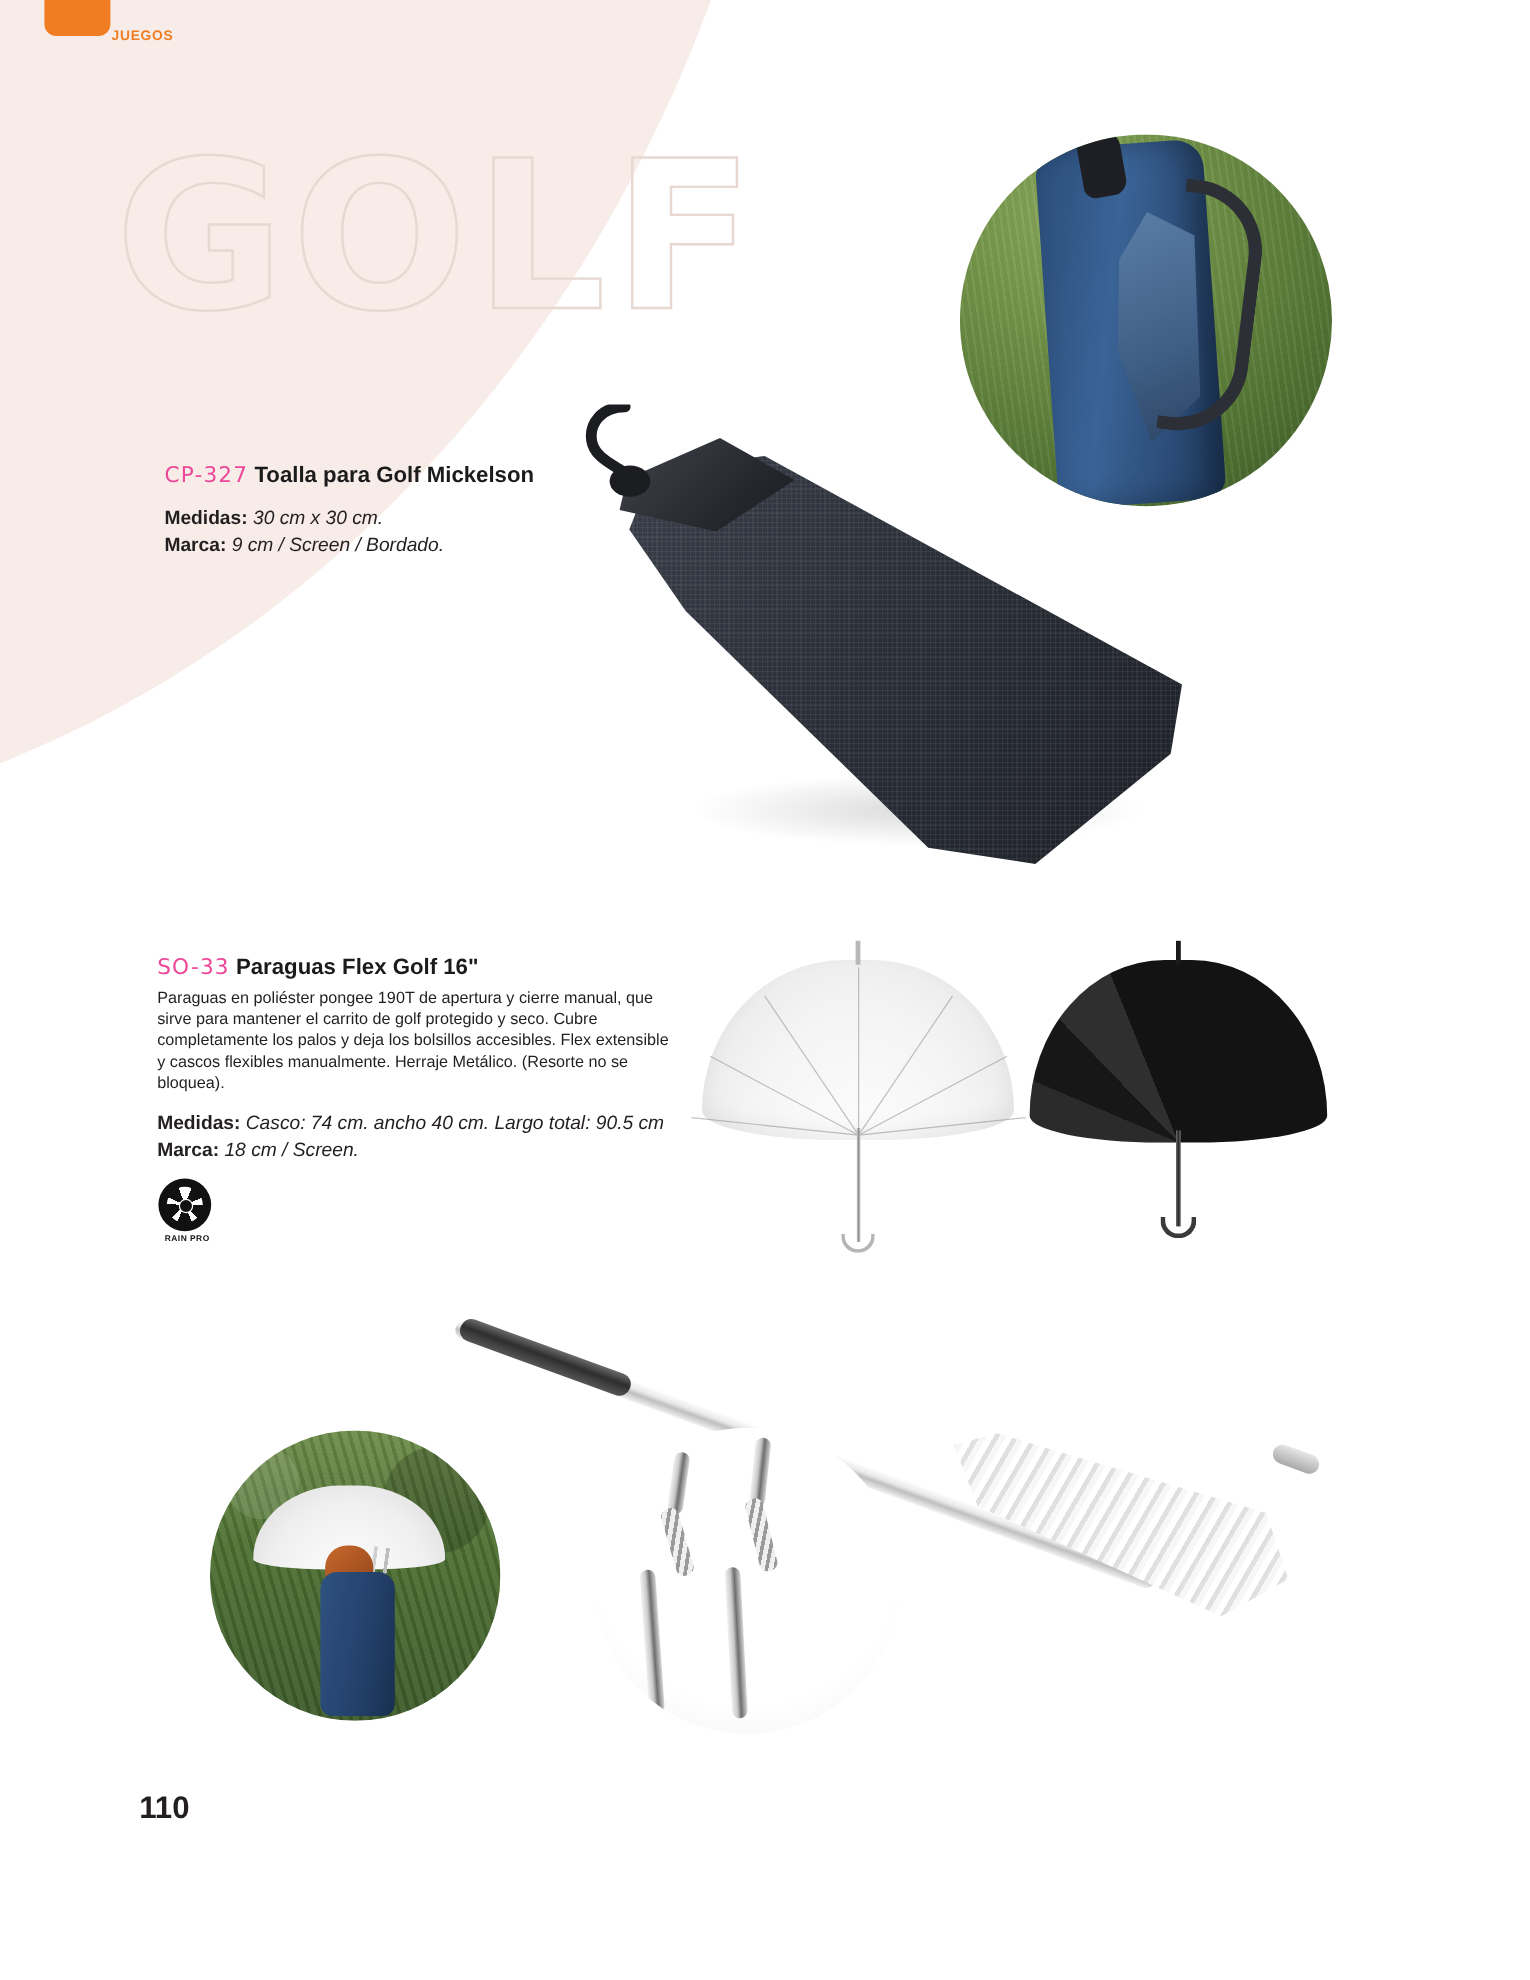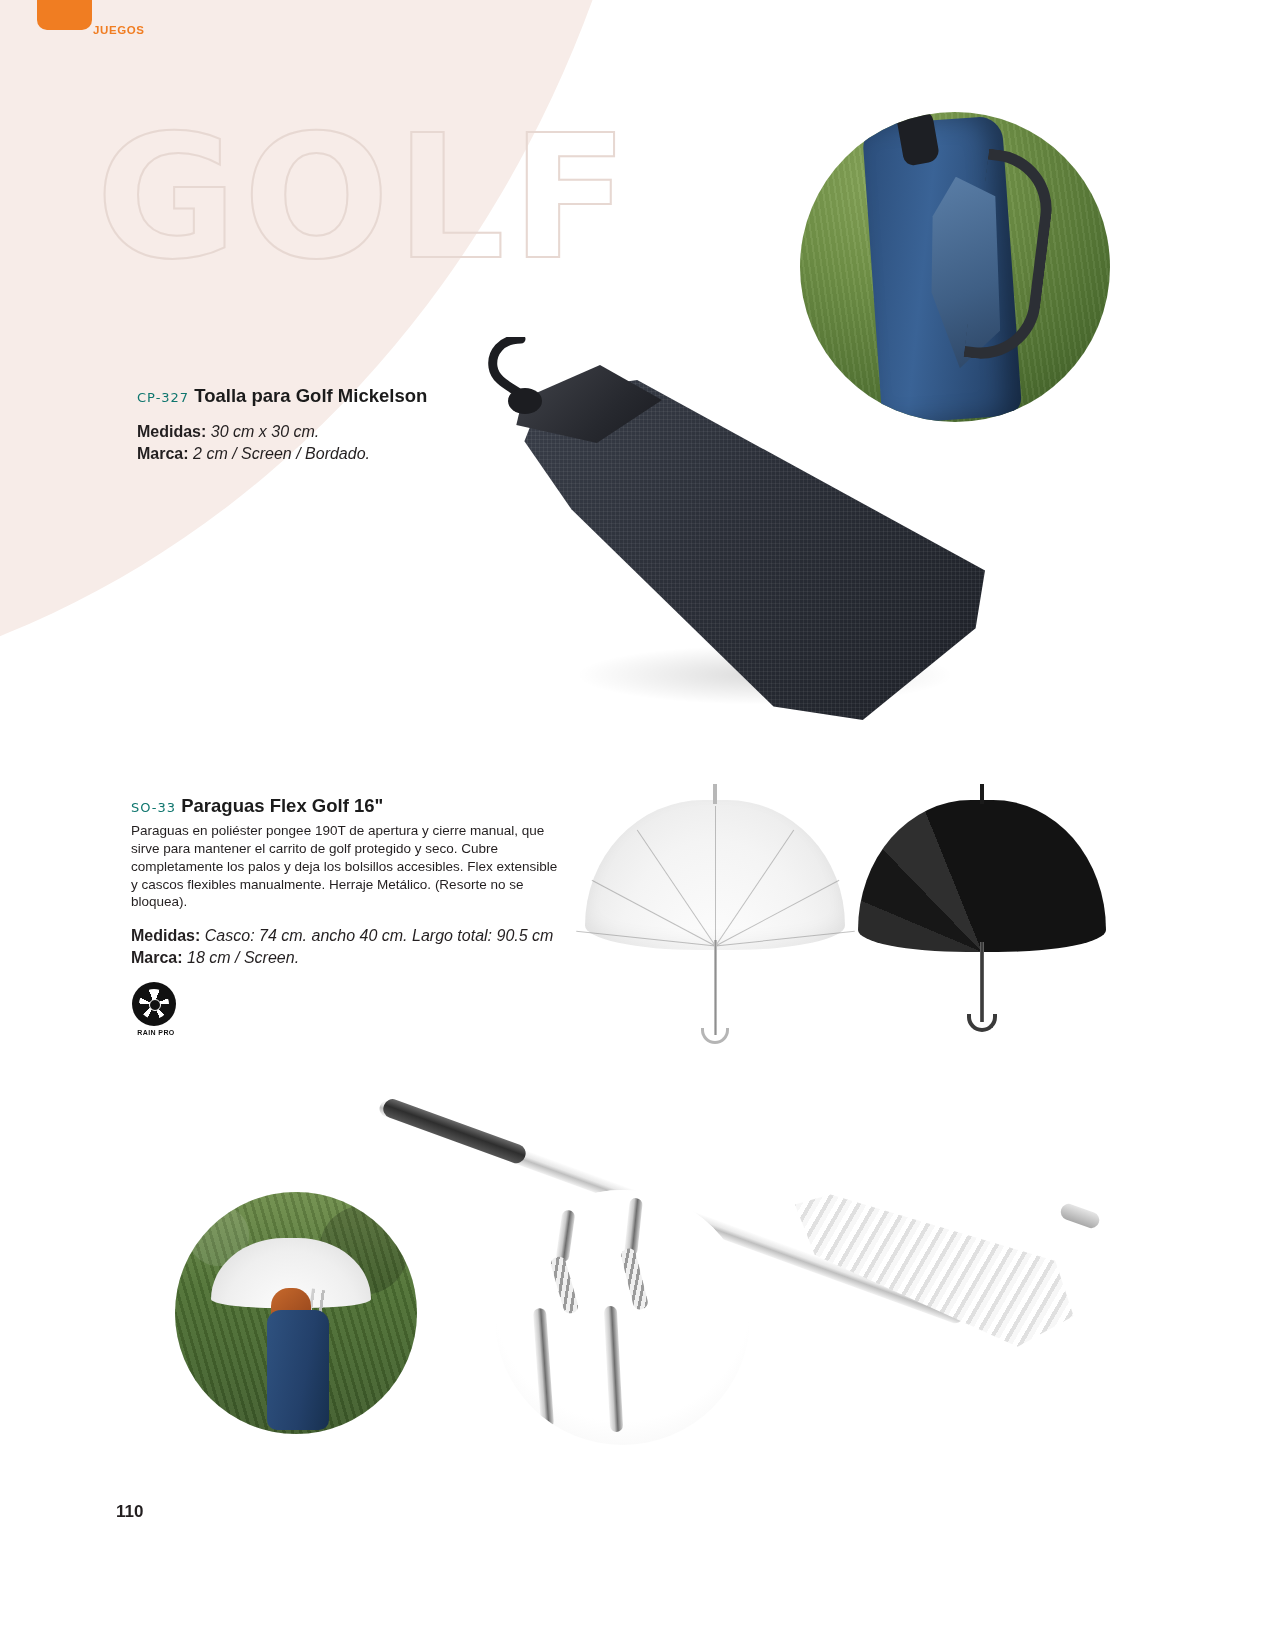--- a/index.html
+++ b/index.html
@@ -58,25 +58,25 @@
     user-select: none;
   }
 
   
   .prod-title {
     font-size: 18.5px;
     line-height: 1.2;
     color: #1b1b1b;
   }
   .prod-title .code {
-    color: #0f766e;
+    color: #ec4899;
     font-weight: normal;
     letter-spacing: 1px;
     font-family: "DejaVu Sans", sans-serif;
-    font-size: 13px;
+    font-size: 18px;
   }
   .prod-title .name { font-weight: bold; margin-top: 40px; }
   .prod-desc {
     font-size: 13.5px;
     line-height: 1.32;
     color: #231f20;
     margin-top: 5px;
   }
   .prod-specs {
     font-size: 16px;
@@ -366,21 +366,21 @@
     position: absolute;
     width: 15px;
     background: repeating-linear-gradient(115deg, #9a9a9a 0 3px, #efefef 3px 7px);
     border-radius: 7px;
   }
 
   
   .page-number {
     position: absolute;
     left: 116px; bottom: 128px;
-    font-size: 17px;
+    font-size: 26px;
     font-weight: bold;
     color: #231f20;
   }
 </style>
 </head>
 <body>
 
 <div class="blob-inner"></div>
 
 <div class="tab-orange"></div>
@@ -401,21 +401,21 @@
     <span class="code">CP-327</span>
     <span class="name">Toalla para Golf Mickelson</span>
   </div>
   <div class="prod-specs">
     <div>
       <b>Medidas:</b>
       <i>30 cm x 30 cm.</i>
     </div>
     <div>
       <b>Marca:</b>
-      <i>2 cm / Screen / Bordado.</i>
+      <i>9 cm / Screen / Bordado.</i>
     </div>
   </div>
 </div>
 
 <div class="towel-wrap">
   <div class="towel-shadow"></div>
   <div class="towel-body"></div>
   <div class="towel-collar"></div>
   <svg class="towel-hook" viewBox="0 0 74 90">
     <path d="M40 2 C20 2 10 16 12 30 C14 44 30 50 38 56" fill="none" stroke="#1c1d21" stroke-width="9" stroke-linecap="round"></path>

